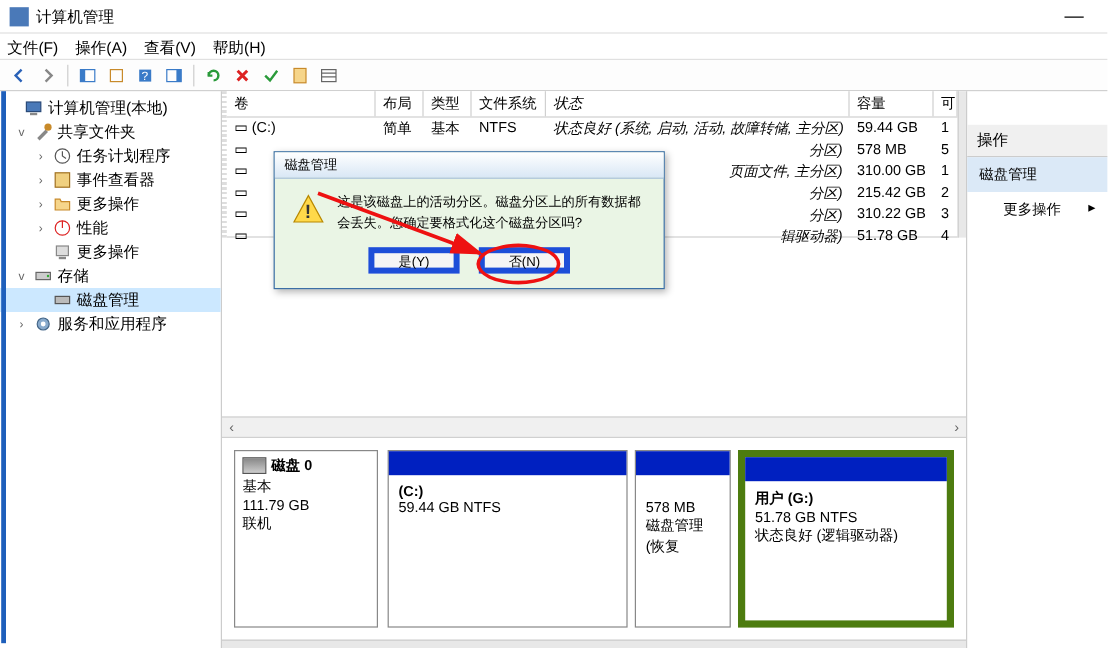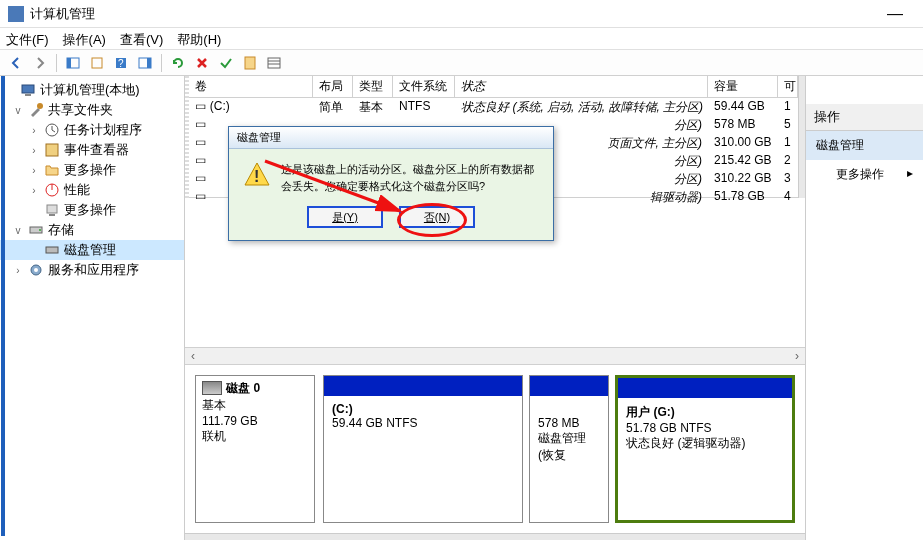--- a/index.html
+++ b/index.html
@@ -42,40 +42,40 @@
 
 .disk-area { flex: 1; padding: 10px; display: flex; gap: 8px; }
 .disk-label { width: 120px; border: 1px solid #888; background: #fff; padding: 4px 6px; font-size: 12px; }
 .disk-label .dhead { display: flex; align-items: center; gap: 4px; font-weight: bold; }
 .disk-label .dicon { width: 20px; height: 14px; background: linear-gradient(#888,#ccc); border: 1px solid #555; }
 .partition-strip { flex: 1; display: flex; gap: 6px; }
 .part { border: 1px solid #888; display: flex; flex-direction: column; font-size: 12px; }
 .part .pbar { height: 20px; background: #0020c0; }
 .part .pbody { padding: 6px 8px; flex: 1; }
 .part .pbody b { font-weight: bold; }
-.part.green { border: 3px solid #4d7c0f; }
+.part.green { border: 6px solid #4d7c0f; }
 .part.small { width: 80px; }
 .part.c { width: 200px; }
 .part.g { width: 180px; }
 
 .thin-scroll { width: 7px; background: #e8e8e8; border-left: 1px solid #ccc; }
 .thin-scroll-h { height: 7px; background: #e8e8e8; border-top: 1px solid #ccc; }
 
 .actions { width: 120px; margin-top: 28px; }
 .actions-header { background: #f0f0f0; border-bottom: 1px solid #ccc; padding: 4px 8px; font-size: 13px; }
 .action-item { padding: 6px 10px; font-size: 12px; cursor: default; }
 .action-item.blue { background: #dbe9f7; }
 .action-indent { padding-left: 30px; }
 
 .dialog { position: absolute; left: 228px; top: 126px; width: 326px; background: #eaf5e5; border: 1px solid #3b6ea5; box-shadow: 2px 2px 6px rgba(0,0,0,.3); z-index: 10; }
 .dialog-title { background: linear-gradient(#fff,#d9e7f5); height: 22px; font-size: 11px; padding: 3px 8px; border-bottom: 1px solid #a9c1da; }
 .dialog-body { display: flex; padding: 12px 14px 8px; gap: 10px; font-size: 11px; line-height: 1.5; }
 .warn-icon { width: 28px; height: 28px; }
 .dialog-buttons { display: flex; justify-content: center; gap: 16px; padding: 4px 0 12px; }
-.dlg-btn { width: 76px; height: 22px; background: #f5f5f5; border: 2px solid #1d4ed8; font-size: 11px; cursor: default; text-decoration: underline; }
+.dlg-btn { width: 76px; height: 22px; background: #f5f5f5; border: 5px solid #1d4ed8; font-size: 11px; cursor: default; }
 .yes-circle { position: absolute; left: 397px; top: 203px; width: 70px; height: 34px; border: 3px solid #e11; border-radius: 50%; z-index: 11; pointer-events: none; }
 .arrow-annot { position: absolute; left: 260px; top: 156px; z-index: 11; pointer-events: none; }
 
 .col-vol { width: 124px; }
 .col-layout { width: 40px; }
 .col-type { width: 40px; }
 .col-fs { width: 62px; }
 .col-status { width: 220px; flex: 1; font-style: italic; }
 .col-cap { width: 70px; }
 .col-avail { width: 20px; }

